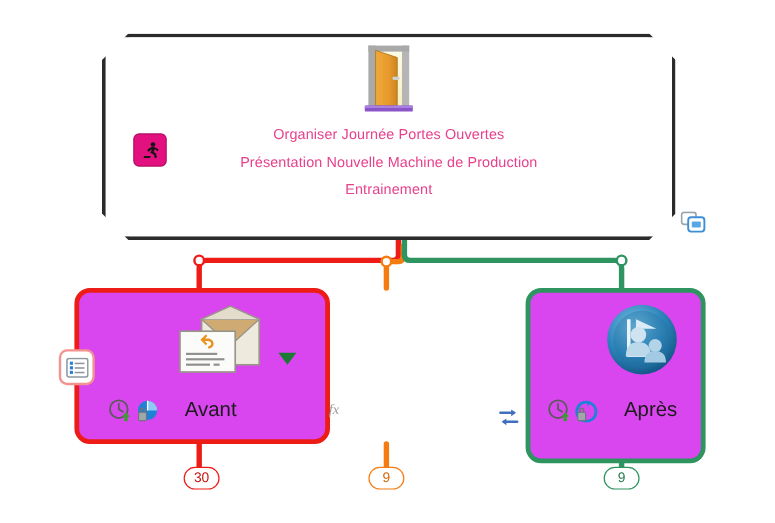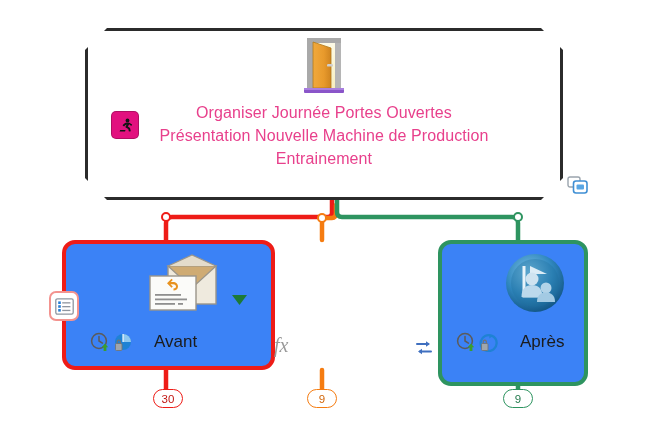--- a/index.html
+++ b/index.html
@@ -54,21 +54,21 @@
     inset: 0;
     display: flex;
     flex-direction: column;
     align-items: center;
     justify-content: flex-start;
     padding-top: 8px;
     box-sizing: border-box;
   }
   .central-title {
     color: #e8408c;
-    font-size: 16px;
+    font-size: 12px;
     line-height: 23px;
     text-align: center;
     white-space: pre-line;
     margin-top: 5px;
     letter-spacing: 0.1px;
   }
   .runner-badge {
     position: absolute;
     left: 27px;
     top: 84px;
@@ -85,21 +85,21 @@
     position: absolute;
     left: 482px;
     top: 148px;
     width: 22px;
     height: 20px;
   }
 
   
   .child {
     position: absolute;
-    background: #3b82f6;
+    background: #d946ef;
     border-radius: 13px;
     box-sizing: border-box;
   }
   .child-label {
     position: absolute;
     font-size: 17px;
     color: #1b1b1b;
     white-space: nowrap;
   }
   .node-icon-big {
@@ -132,21 +132,21 @@
     box-sizing: border-box;
   }
 
   
   .fx-glyph {
     position: absolute;
     left: 274px;
     top: 334px;
     font-family: "Liberation Serif", serif;
     font-style: italic;
-    font-size: 20px;
+    font-size: 12px;
     color: #9a9a9a;
   }
   .swap-glyph {
     position: absolute;
     left: 413px;
     top: 338px;
     width: 22px;
     height: 20px;
   }
 

